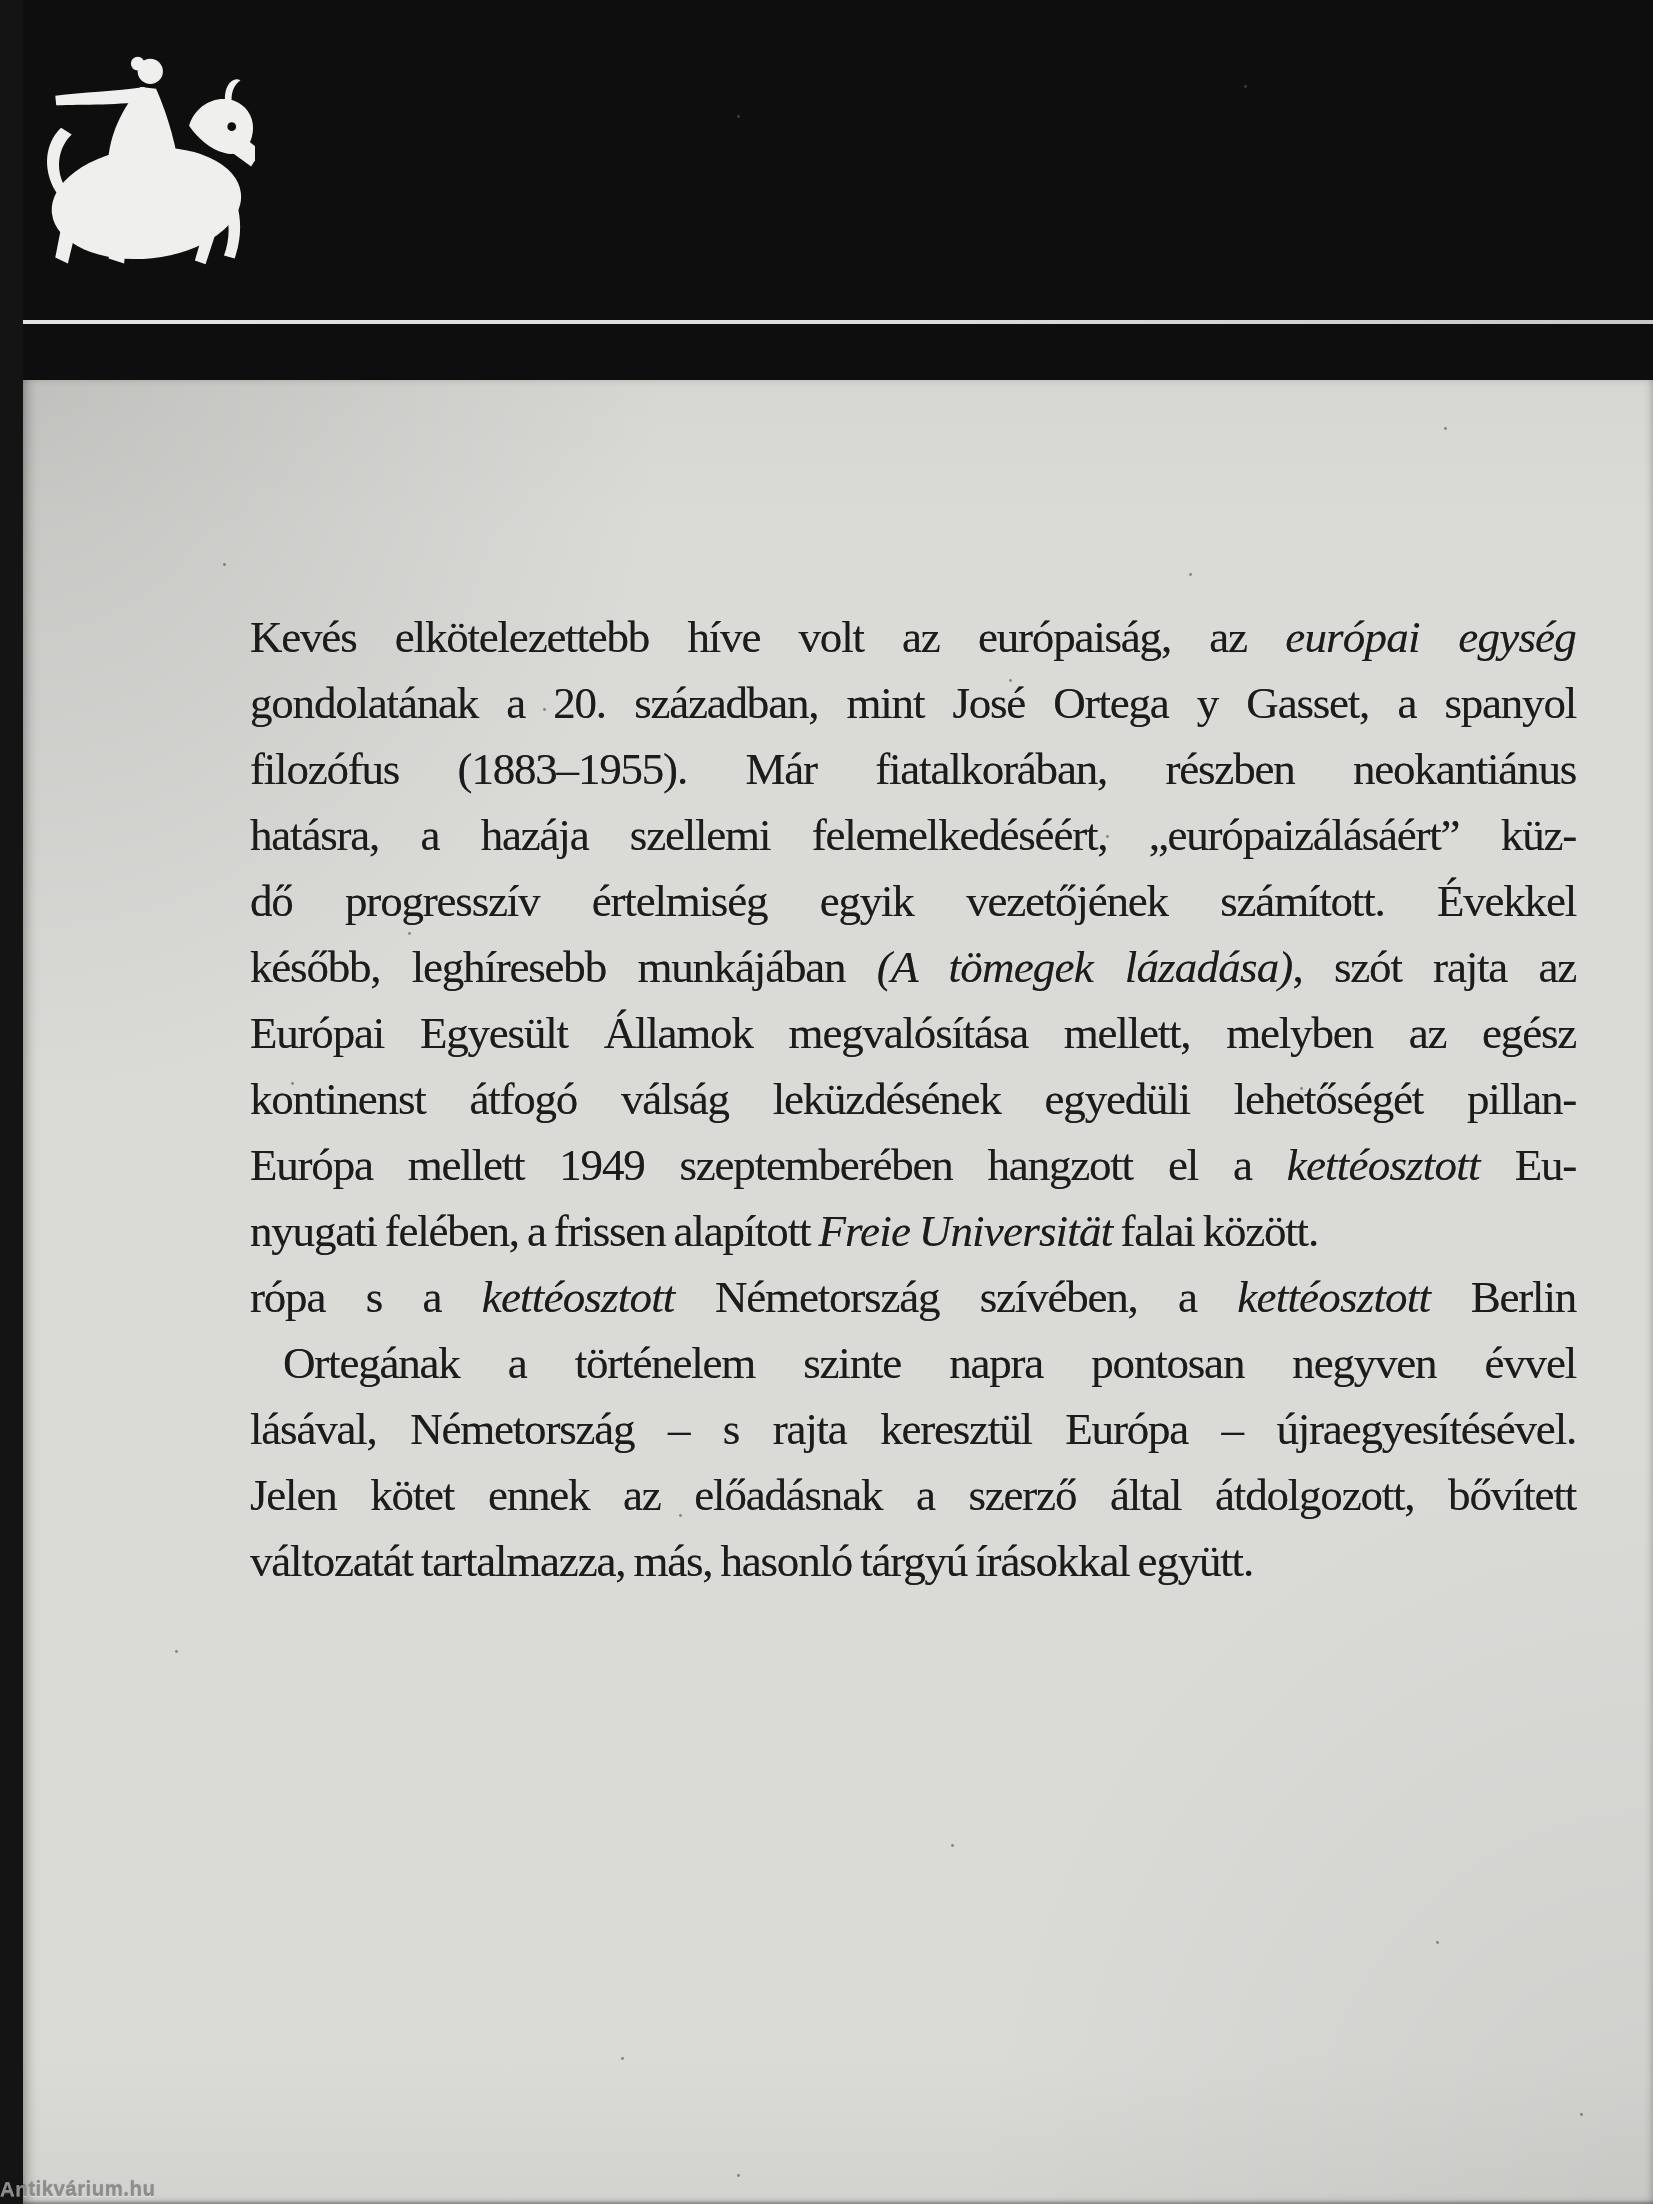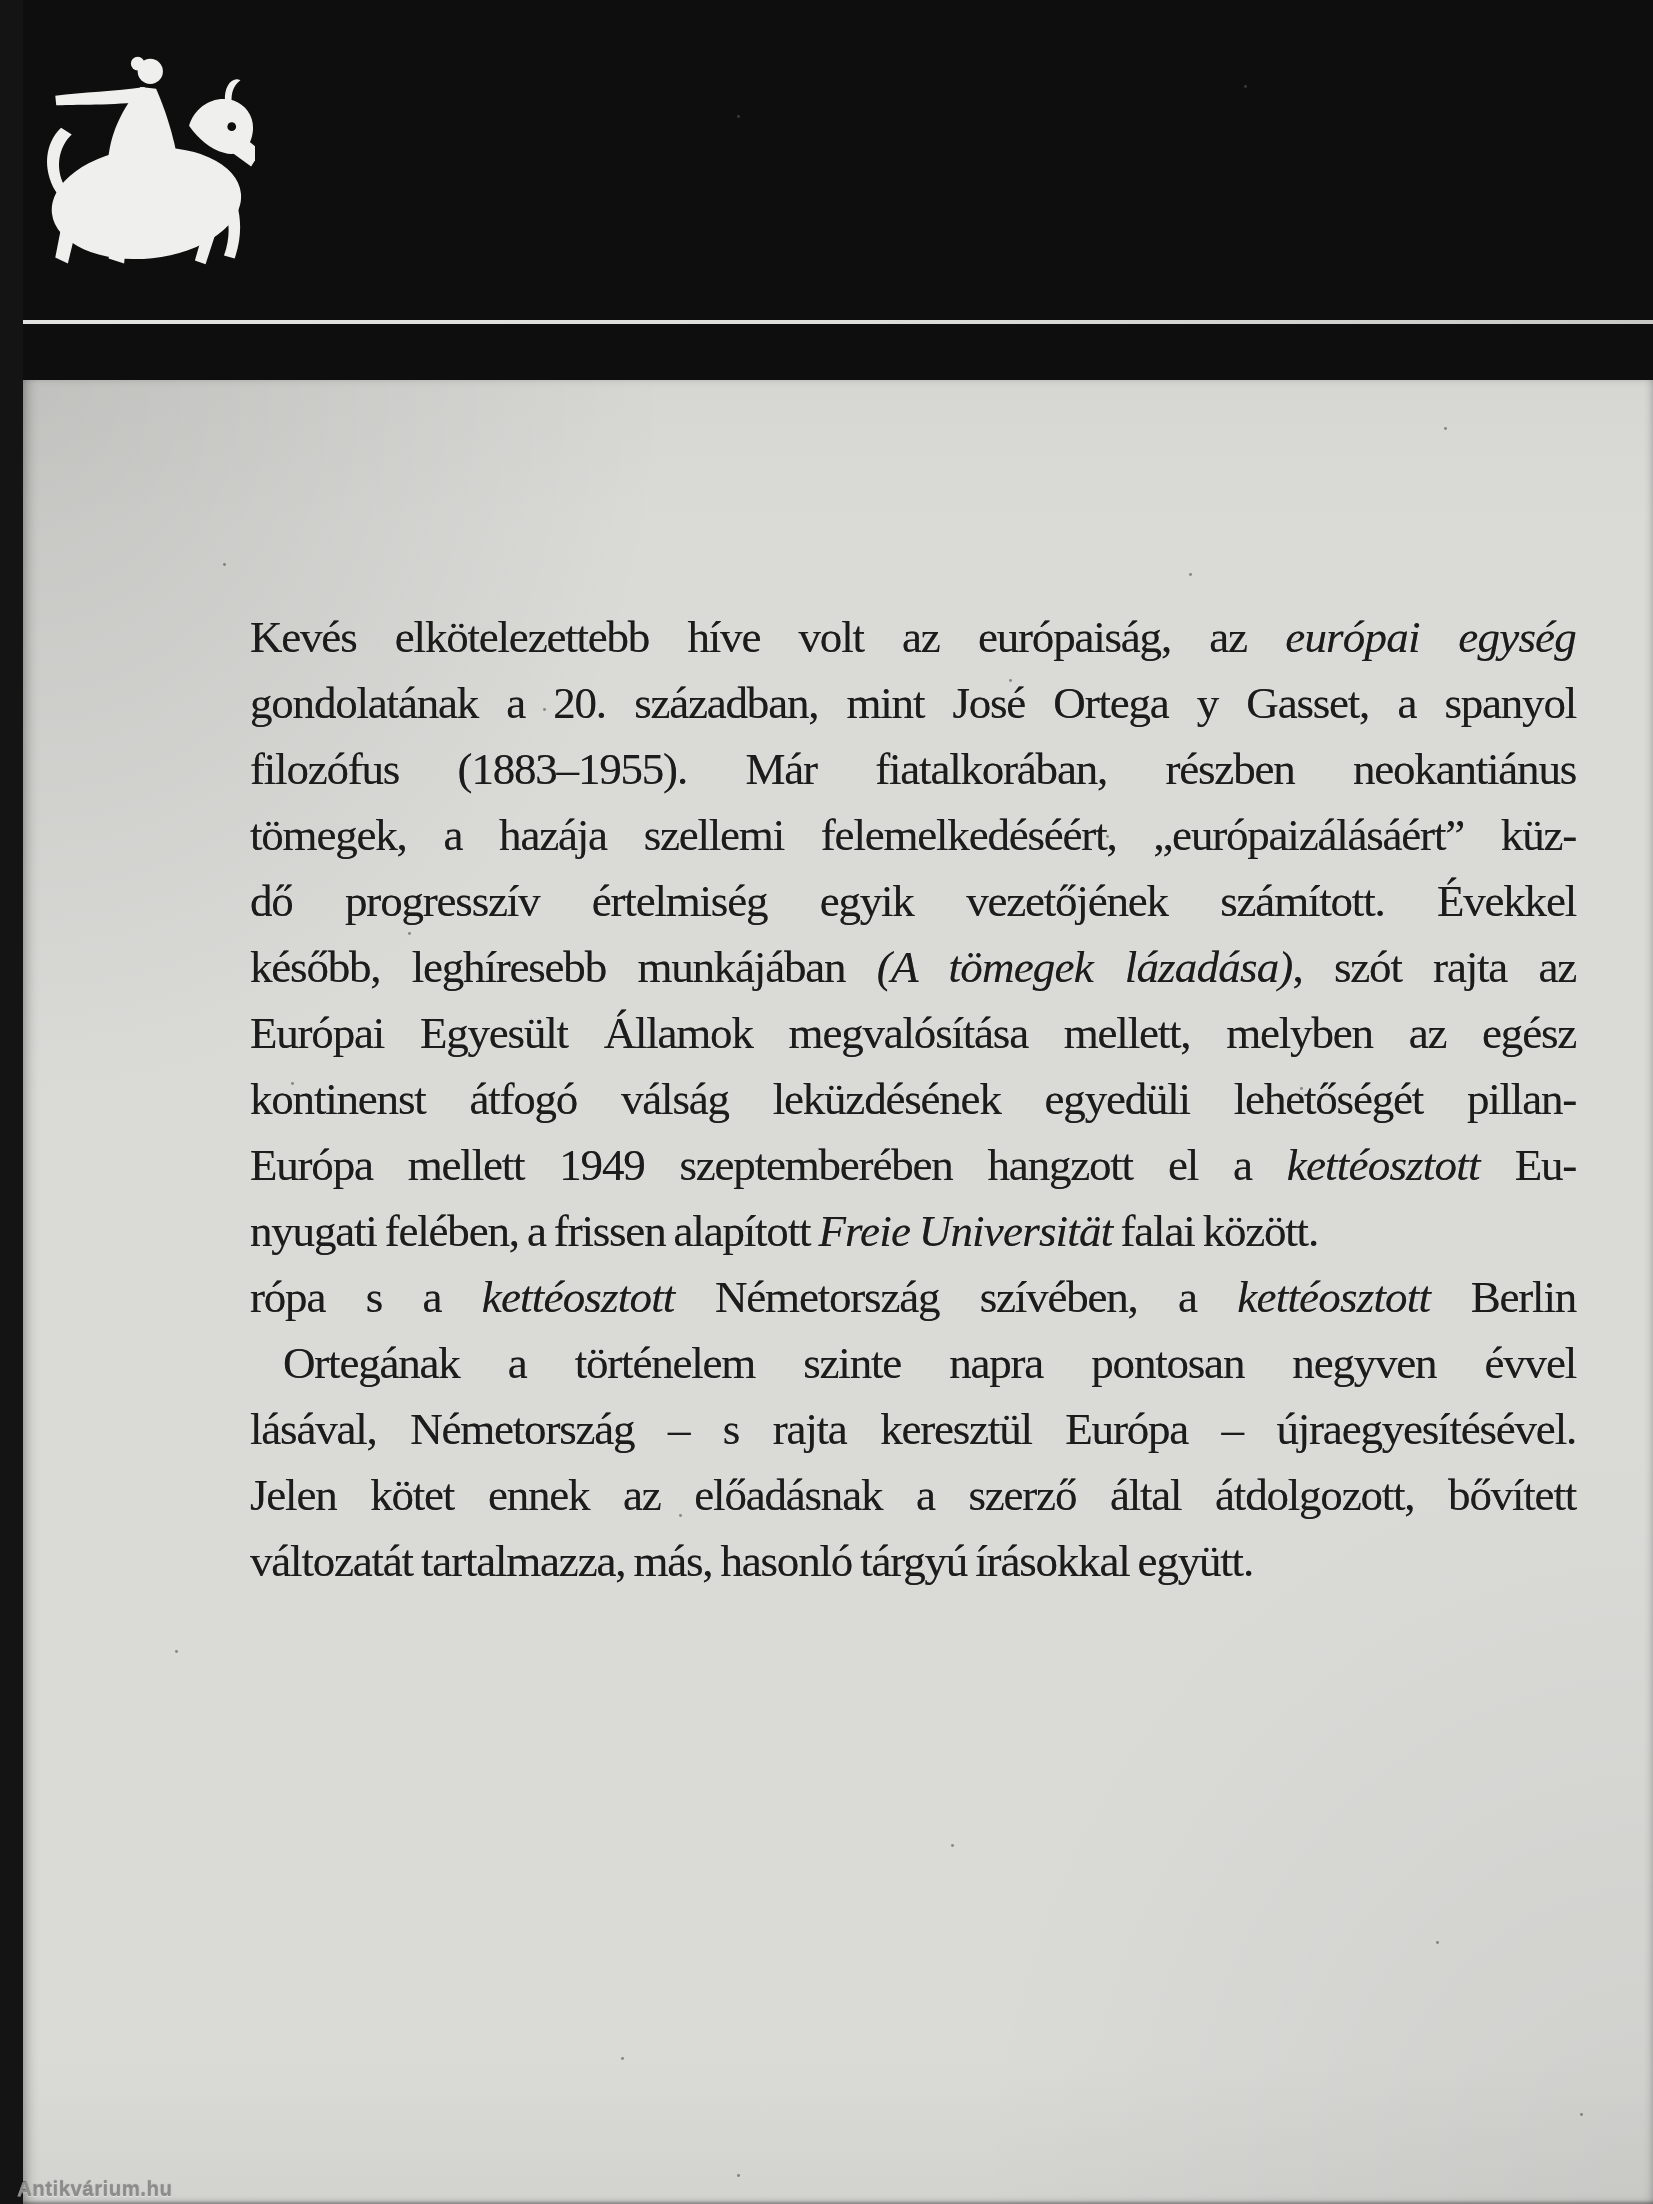--- a/index.html
+++ b/index.html
@@ -46,21 +46,21 @@
     font-size:45px;line-height:66px;color:#1c1c1c;
     letter-spacing:-1.2px;word-spacing:-1.9px;
     text-shadow:0 0 0.6px rgba(20,20,20,0.55);
   }
   .text .line{white-space:normal;}
   .text .line.just{text-align:justify;text-align-last:justify;}
   .text .line.indent{text-indent:33px;}
   .text em{font-style:italic;letter-spacing:-0.8px;}
   
   .watermark{
-    position:absolute;left:17px;top:2178px;
+    position:absolute;left:0;top:2178px;
     font-family:"Liberation Sans","DejaVu Sans",sans-serif;
     font-weight:bold;font-size:20.4px;letter-spacing:0.5px;
     color:#8d8d8b;
     text-shadow:0 1px 0 rgba(255,255,255,0.35), 0 -1px 1px rgba(0,0,0,0.35);
   }
   
   .speck{position:absolute;width:2.9px;height:2.9px;border-radius:50%;background:rgba(35,35,32,0.45);}
   .speck.light{background:rgba(255,255,255,0.18);}
 </style>
 </head>
@@ -107,21 +107,21 @@
   <div class="left-strip"></div>
 
   <div class="page">
     <div class="bottom-edge"></div>
   </div>
 
   <div class="text">
       <div class="line just"><span>Kevés elkötelezettebb híve volt az európaiság, az </span><em>európai egység</em></div>
       <div class="line just"><span>gondolatának a 20. században, mint José Ortega y Gasset, a spanyol</span></div>
       <div class="line just"><span>filozófus (1883–1955). Már fiatalkorában, részben neokantiánus</span></div>
-      <div class="line just"><span>tömegek, a hazája szellemi felemelkedéséért, „európaizálásáért” küz-</span></div>
+      <div class="line just"><span>hatásra, a hazája szellemi felemelkedéséért, „európaizálásáért” küz-</span></div>
       <div class="line just"><span>dő progresszív értelmiség egyik vezetőjének számított. Évekkel</span></div>
       <div class="line just"><span>később, leghíresebb munkájában </span><em>(A tömegek lázadása)</em><span>, szót rajta az</span></div>
       <div class="line just"><span>Európai Egyesült Államok megvalósítása mellett, melyben az egész</span></div>
       <div class="line just"><span>kontinenst átfogó válság leküzdésének egyedüli lehetőségét pillan-</span></div>
       <div class="line just"><span>Európa mellett 1949 szeptemberében hangzott el a </span><em>kettéosztott</em><span> Eu-</span></div>
       <div class="line"><span>nyugati felében, a frissen alapított </span><em>Freie Universität</em><span> falai között.</span></div>
       <div class="line just"><span>rópa s a </span><em>kettéosztott</em><span> Németország szívében, a </span><em>kettéosztott</em><span> Berlin</span></div>
       <div class="line just indent"><span>Ortegának a történelem szinte napra pontosan negyven évvel</span></div>
       <div class="line just"><span>lásával, Németország – s rajta keresztül Európa – újraegyesítésével.</span></div>
       <div class="line just"><span>Jelen kötet ennek az előadásnak a szerző által átdolgozott, bővített</span></div>

